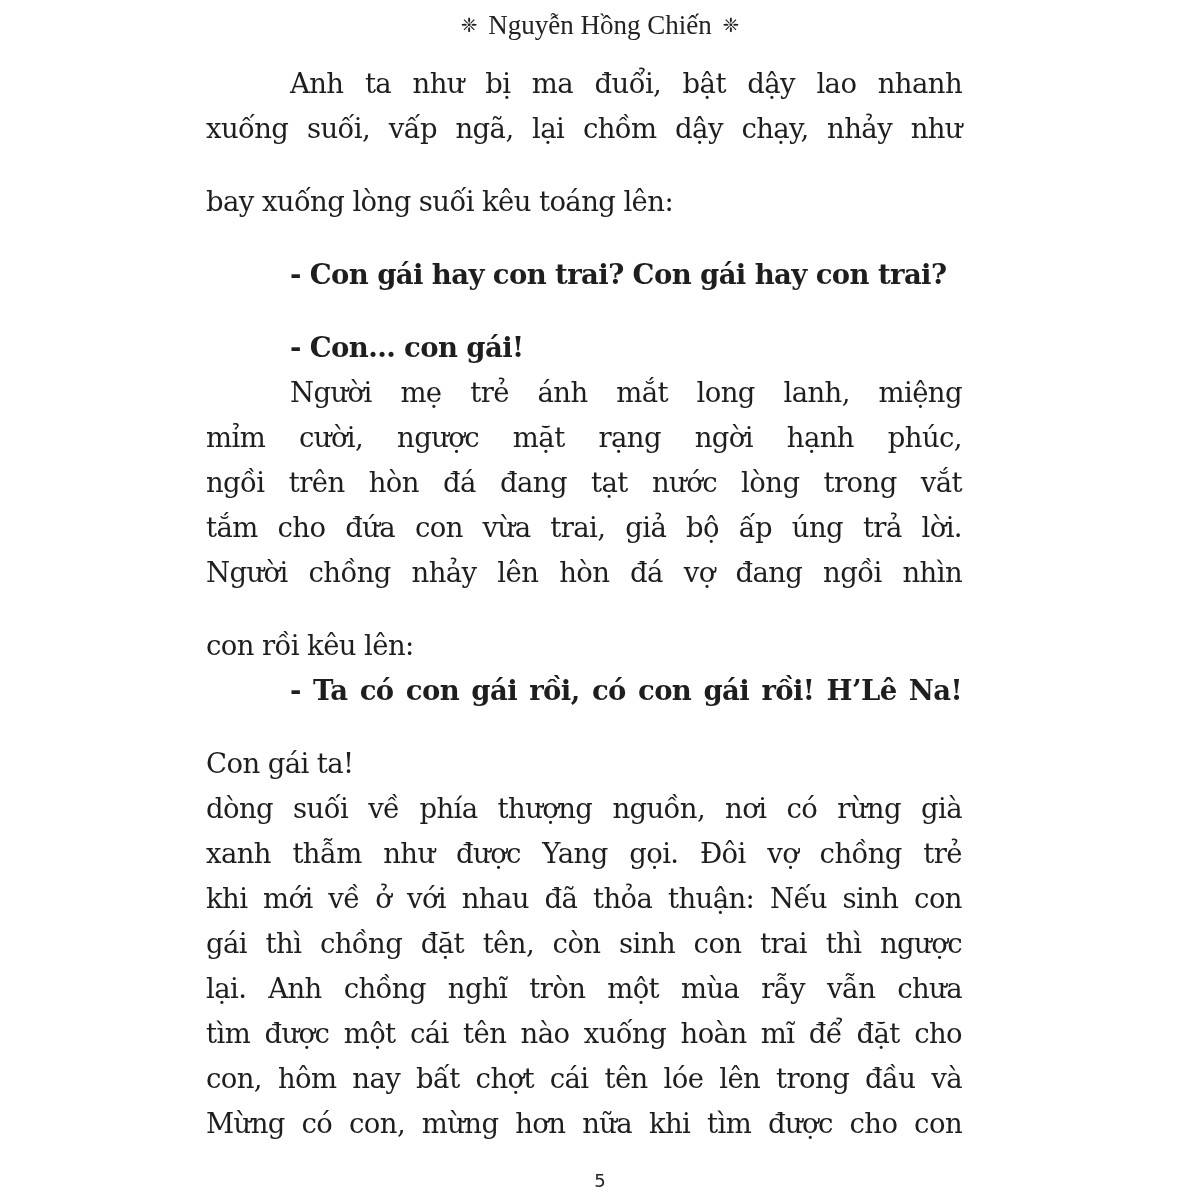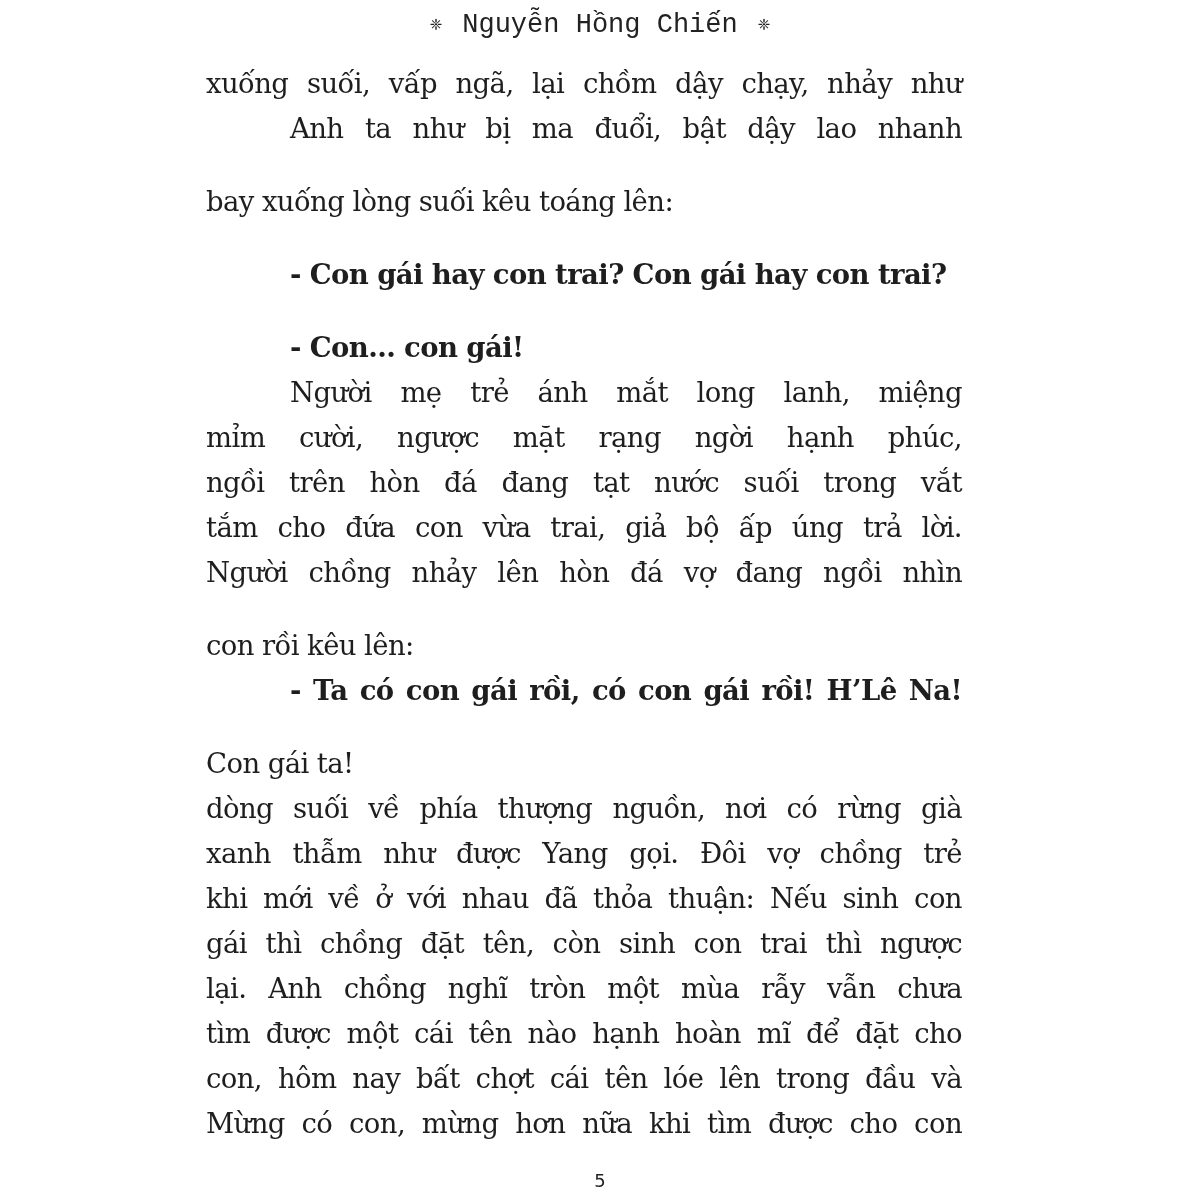--- a/index.html
+++ b/index.html
@@ -13,21 +13,21 @@
       position: relative;
       overflow: hidden;
       color: #1e1e1e;
     }
     .running-header {
       position: absolute;
       top: 8px;
       left: 0;
       width: 1200px;
       text-align: center;
-      font-family: Liberation Mono, monospace;
+      font-family: Liberation Serif, serif;
       font-size: 27px;
       line-height: 34px;
       color: #222;
     }
     .running-header .orn {
       font-size: 20px;
       display: inline-block;
       vertical-align: 2px;
       margin: 0 4px;
     }
@@ -77,36 +77,36 @@
 </head>
 <body>
 
 <div class="running-header">
   <span class="orn">❈</span>
   <span>Nguyễn Hồng Chiến</span>
   <span class="orn">❈</span>
 </div>
 
 <div class="text-block" id="text-block">
+    <span class="line indent">Anh ta như bị ma đuổi, bật dậy lao nhanh</span>
     <span class="line">xuống suối, vấp ngã, lại chồm dậy chạy, nhảy như</span>
-    <span class="line indent">Anh ta như bị ma đuổi, bật dậy lao nhanh</span>
     <span class="line last">bay xuống lòng suối kêu toáng lên:</span>
     <span class="line dialog last">- Con gái hay con trai? Con gái hay con trai?</span>
     <span class="line dialog last">- Con... con gái!</span>
     <span class="line indent">Người mẹ trẻ ánh mắt long lanh, miệng</span>
     <span class="line">mỉm cười, ngược mặt rạng ngời hạnh phúc,</span>
-    <span class="line">ngồi trên hòn đá đang tạt nước suối trong vắt</span>
+    <span class="line">ngồi trên hòn đá đang tạt nước lòng trong vắt</span>
     <span class="line">tắm cho đứa con vừa trai, giả bộ ấp úng trả lời.</span>
     <span class="line">Người chồng nhảy lên hòn đá vợ đang ngồi nhìn</span>
     <span class="line last">con rồi kêu lên:</span>
     <span class="line dialog">- Ta có con gái rồi, có con gái rồi! H’Lê Na!</span>
     <span class="line last">Con gái ta!</span>
     <span class="line">dòng suối về phía thượng nguồn, nơi có rừng già</span>
     <span class="line">xanh thẫm như được Yang gọi. Đôi vợ chồng trẻ</span>
     <span class="line">khi mới về ở với nhau đã thỏa thuận: Nếu sinh con</span>
     <span class="line">gái thì chồng đặt tên, còn sinh con trai thì ngược</span>
     <span class="line">lại. Anh chồng nghĩ tròn một mùa rẫy vẫn chưa</span>
-    <span class="line">tìm được một cái tên nào hạnh hoàn mĩ để đặt cho</span>
+    <span class="line">tìm được một cái tên nào xuống hoàn mĩ để đặt cho</span>
     <span class="line">con, hôm nay bất chợt cái tên lóe lên trong đầu và</span>
     <span class="line">Mừng có con, mừng hơn nữa khi tìm được cho con</span>
   </div>
 
 <div class="page-number">5</div>
 
 </body></html>

